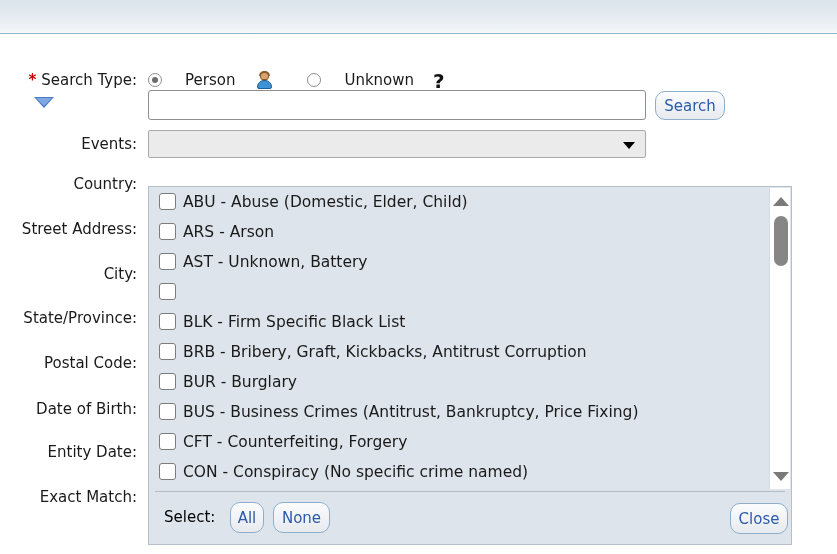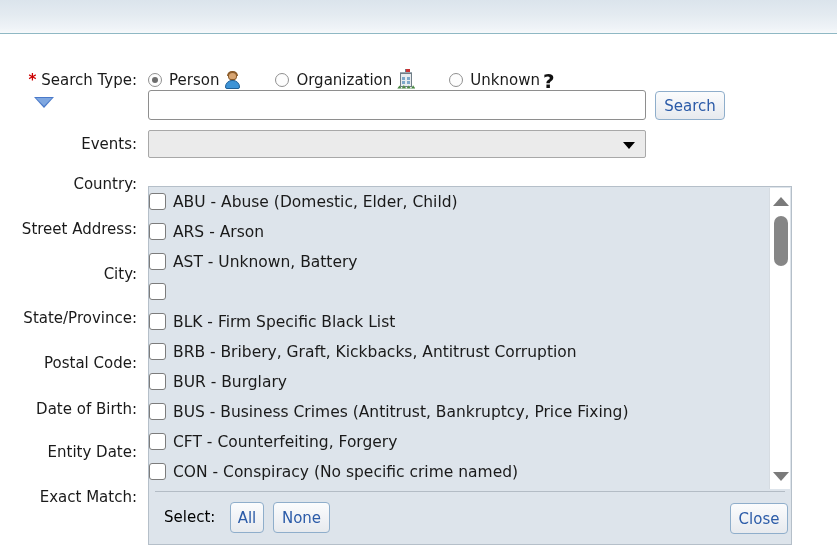--- a/index.html
+++ b/index.html
@@ -63,20 +63,21 @@
     top: 0;
     display: flex;
     align-items: center;
     line-height: 20px;
   }
   .radio-opt {
     display: flex;
     align-items: center;
     margin-right: 34px;
     white-space: nowrap;
+    gap: 16px;
   }
   .radio {
     width: 14px; height: 14px;
     border-radius: 50%;
     border: 1px solid #909090;
     background: #fdfdfd;
     box-sizing: border-box;
     margin-right: 7px;
     position: relative;
     flex: none;
@@ -175,21 +176,21 @@
     font-size: 15px;
     padding: 0 5px;
     outline: none;
   }
   .btn {
     font-family: "DejaVu Sans", "Liberation Sans", sans-serif;
     font-size: 15px;
     color: #2b5ba8;
     background: linear-gradient(to bottom, #fbfcfd 0%, #f1f3f6 50%, #e7eaee 100%);
     border: 1px solid #8faecb;
-    border-radius: 4px;
+    border-radius: 10px;
     padding: 0;
     cursor: pointer;
     box-sizing: border-box;
   }
   #search-btn {
     position: absolute;
     left: 655px; top: -2px;
     width: 70px; height: 29px;
   }
 
@@ -235,20 +236,21 @@
   #panel-list {
     position: absolute;
     left: 0; top: 0;
     width: 642px; height: 303px;
     overflow: hidden;
   }
   .opt-row {
     display: flex;
     align-items: center;
     height: 30px;
+    padding-left: 10px;
     box-sizing: border-box;
   }
   .cbx {
     width: 17px; height: 17px;
     box-sizing: border-box;
     border: 1px solid #7c7c7c;
     border-radius: 3px;
     background: #ffffff;
     flex: none;
     margin-right: 7px;
@@ -351,36 +353,20 @@
         <span class="icon-after">
           <span class="person-ico">
             <span class="hair"></span>
             <span class="head"></span>
             <span class="collar"></span>
             <span class="body"></span>
           </span>
         </span>
       </label>
 
-      <label class="radio-opt">
-        <span class="radio"></span>
-        <span class="radio-txt">Organization</span>
-        <span class="icon-after">
-          <span class="org-ico">
-            <span class="flag"></span>
-            <span class="roof"></span>
-            <span class="bld"></span>
-            <span class="win" style="left:5px;top:5px;"></span>
-            <span class="win" style="left:10px;top:5px;"></span>
-            <span class="win" style="left:5px;top:9px;"></span>
-            <span class="win" style="left:10px;top:9px;"></span>
-            <span class="grass"></span>
-          </span>
-        </span>
-      </label>
 
       <label class="radio-opt">
         <span class="radio"></span>
         <span class="radio-txt">Unknown</span>
         <span class="qm-ico">?</span>
       </label>
 
     </div>
   </div>
 

